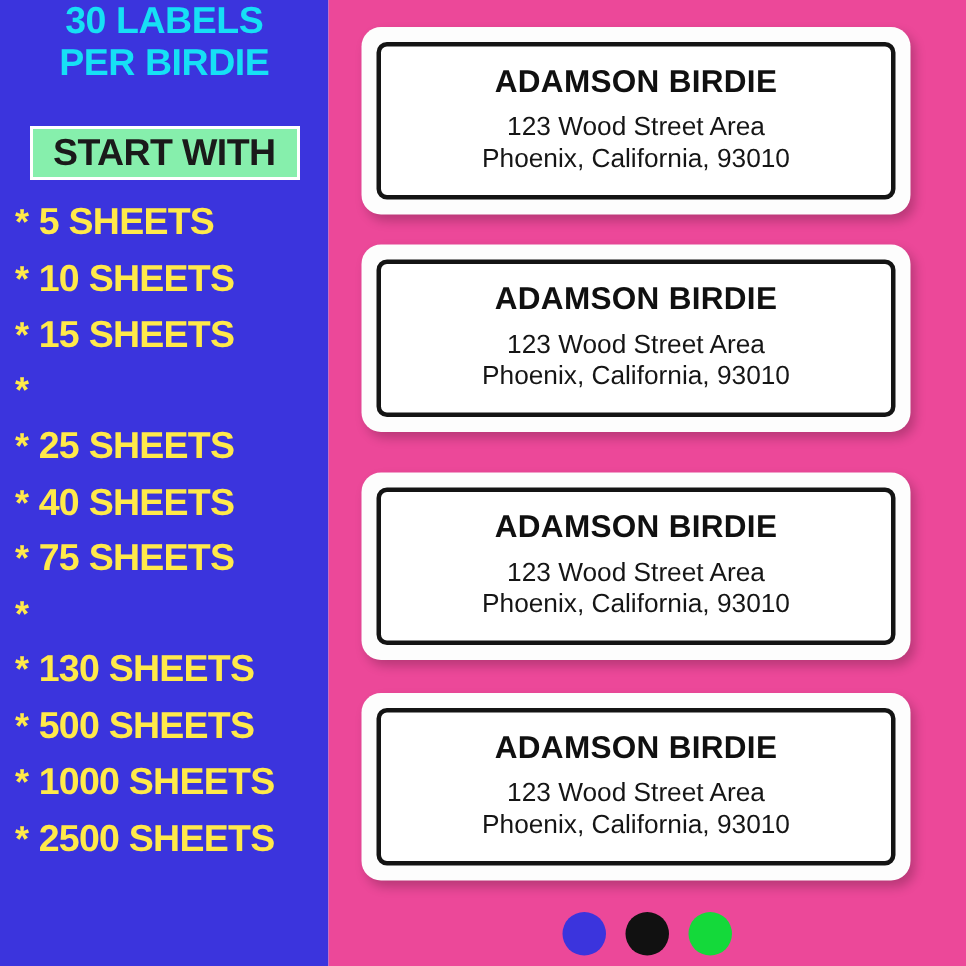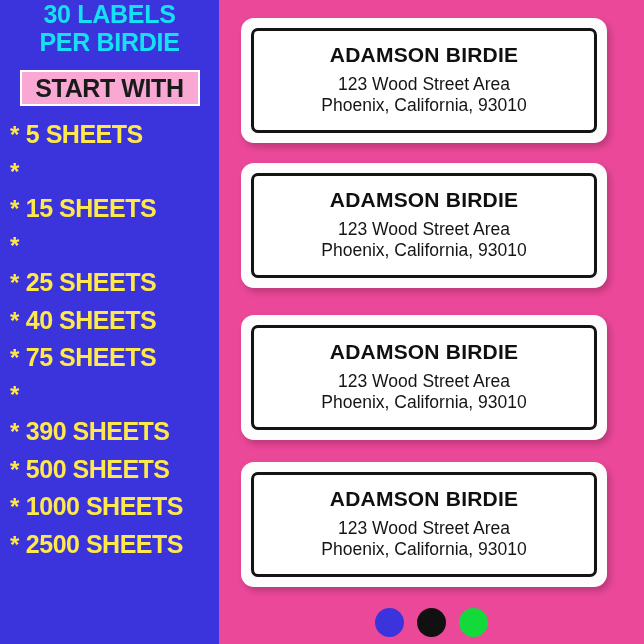--- a/index.html
+++ b/index.html
@@ -32,25 +32,25 @@
   }
   .head-line {
     color: #16e0f5;
     font-weight: bold;
     font-size: 25px;
     line-height: 28px;
     letter-spacing: -0.3px;
     white-space: nowrap;
   }
   #start-with-box {
-    margin: 14px auto 0 auto;
+    margin: 28px auto 0 auto;
     width: 180px;
     height: 36px;
     border: 2px solid #ffffff;
-    background: #f9a8d4;
+    background: #86efac;
     display: flex;
     align-items: center;
     justify-content: center;
   }
   #start-with-label {
     color: #1a1a1a;
     font-weight: bold;
     font-size: 25px;
     letter-spacing: -0.4px;
     white-space: nowrap;
@@ -163,20 +163,21 @@
 
     <div id="sheet-list">
 
       <div class="sheet-row">
         <span class="sheet-star">*</span>
         <span>5 SHEETS</span>
       </div>
 
       <div class="sheet-row">
         <span class="sheet-star">*</span>
+        <span>10 SHEETS</span>
       </div>
 
       <div class="sheet-row">
         <span class="sheet-star">*</span>
         <span>15 SHEETS</span>
       </div>
 
       <div class="sheet-row">
         <span class="sheet-star">*</span>
       </div>
@@ -195,21 +196,21 @@
         <span class="sheet-star">*</span>
         <span>75 SHEETS</span>
       </div>
 
       <div class="sheet-row">
         <span class="sheet-star">*</span>
       </div>
 
       <div class="sheet-row">
         <span class="sheet-star">*</span>
-        <span>390 SHEETS</span>
+        <span>130 SHEETS</span>
       </div>
 
       <div class="sheet-row">
         <span class="sheet-star">*</span>
         <span>500 SHEETS</span>
       </div>
 
       <div class="sheet-row">
         <span class="sheet-star">*</span>
         <span>1000 SHEETS</span>

